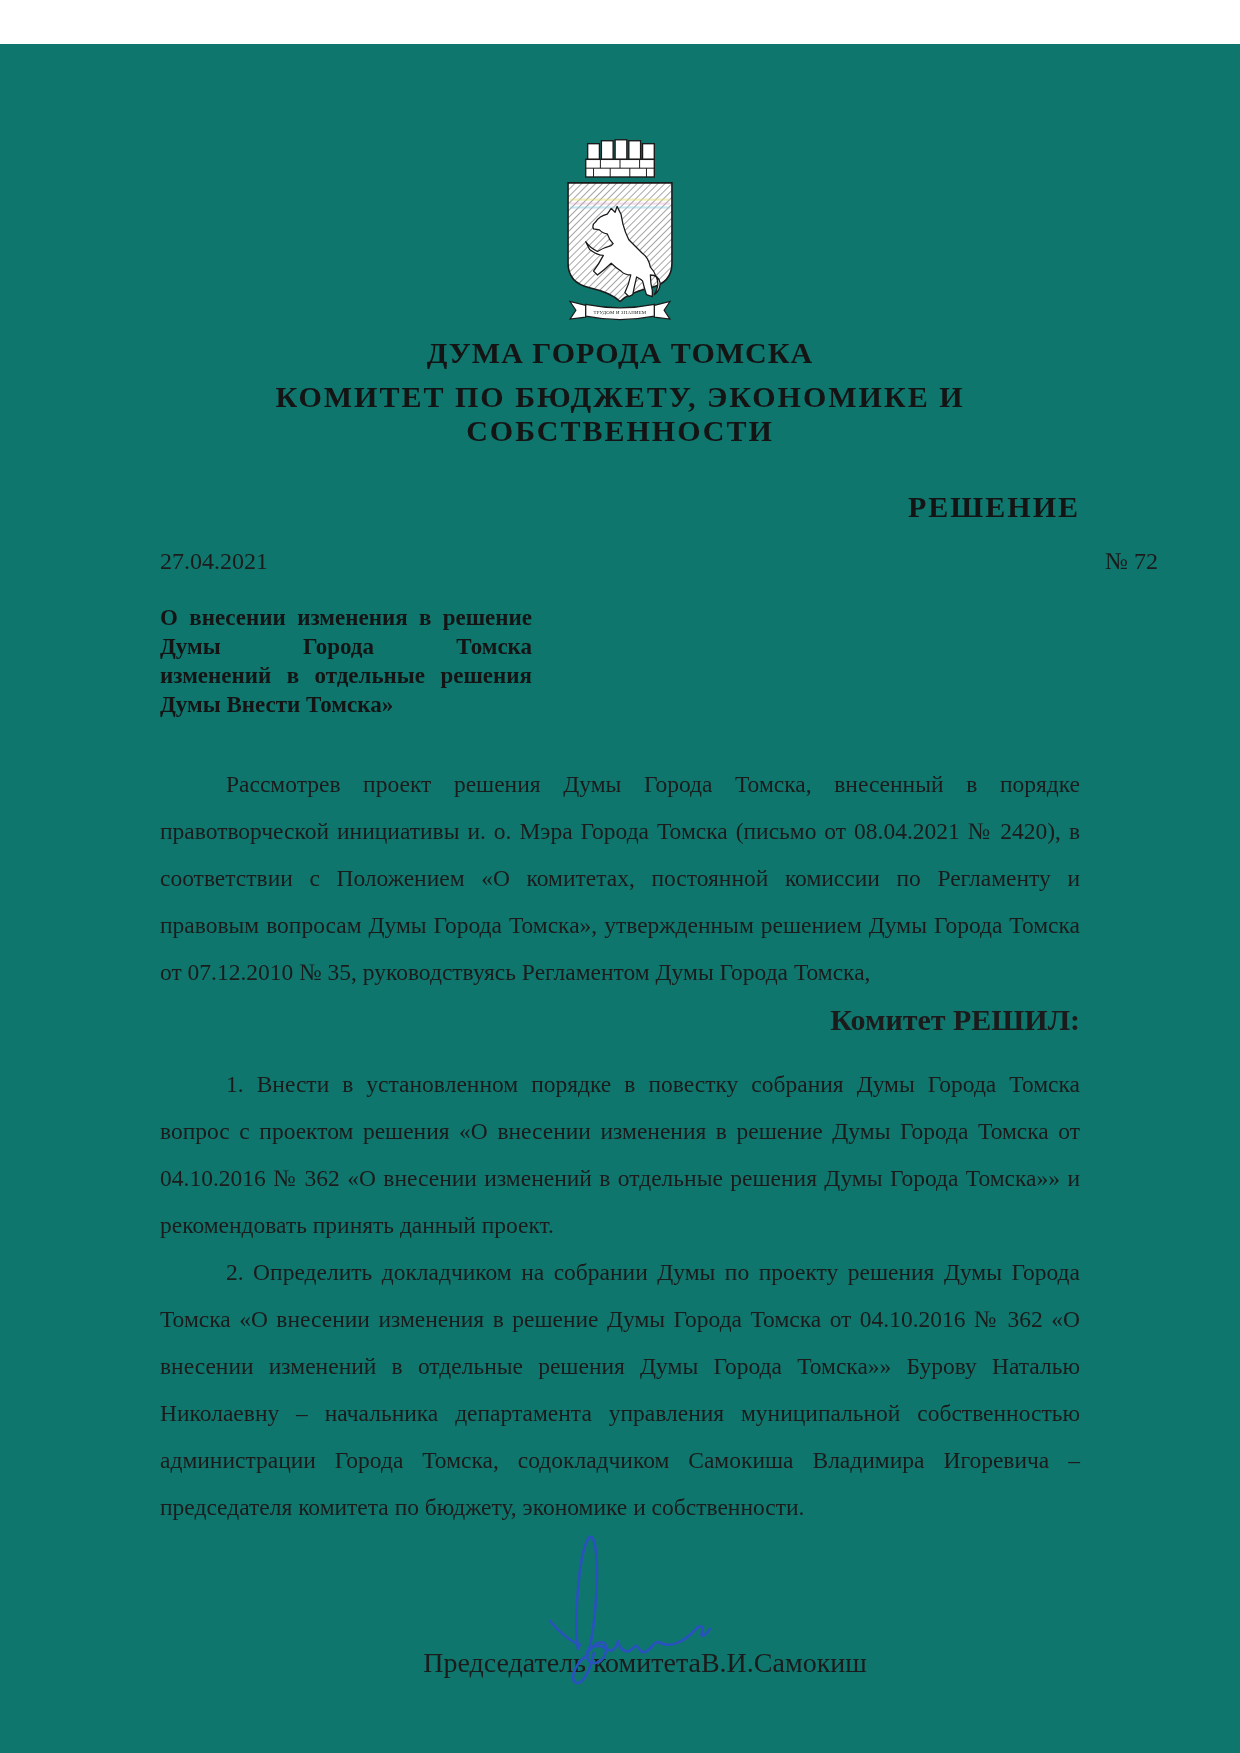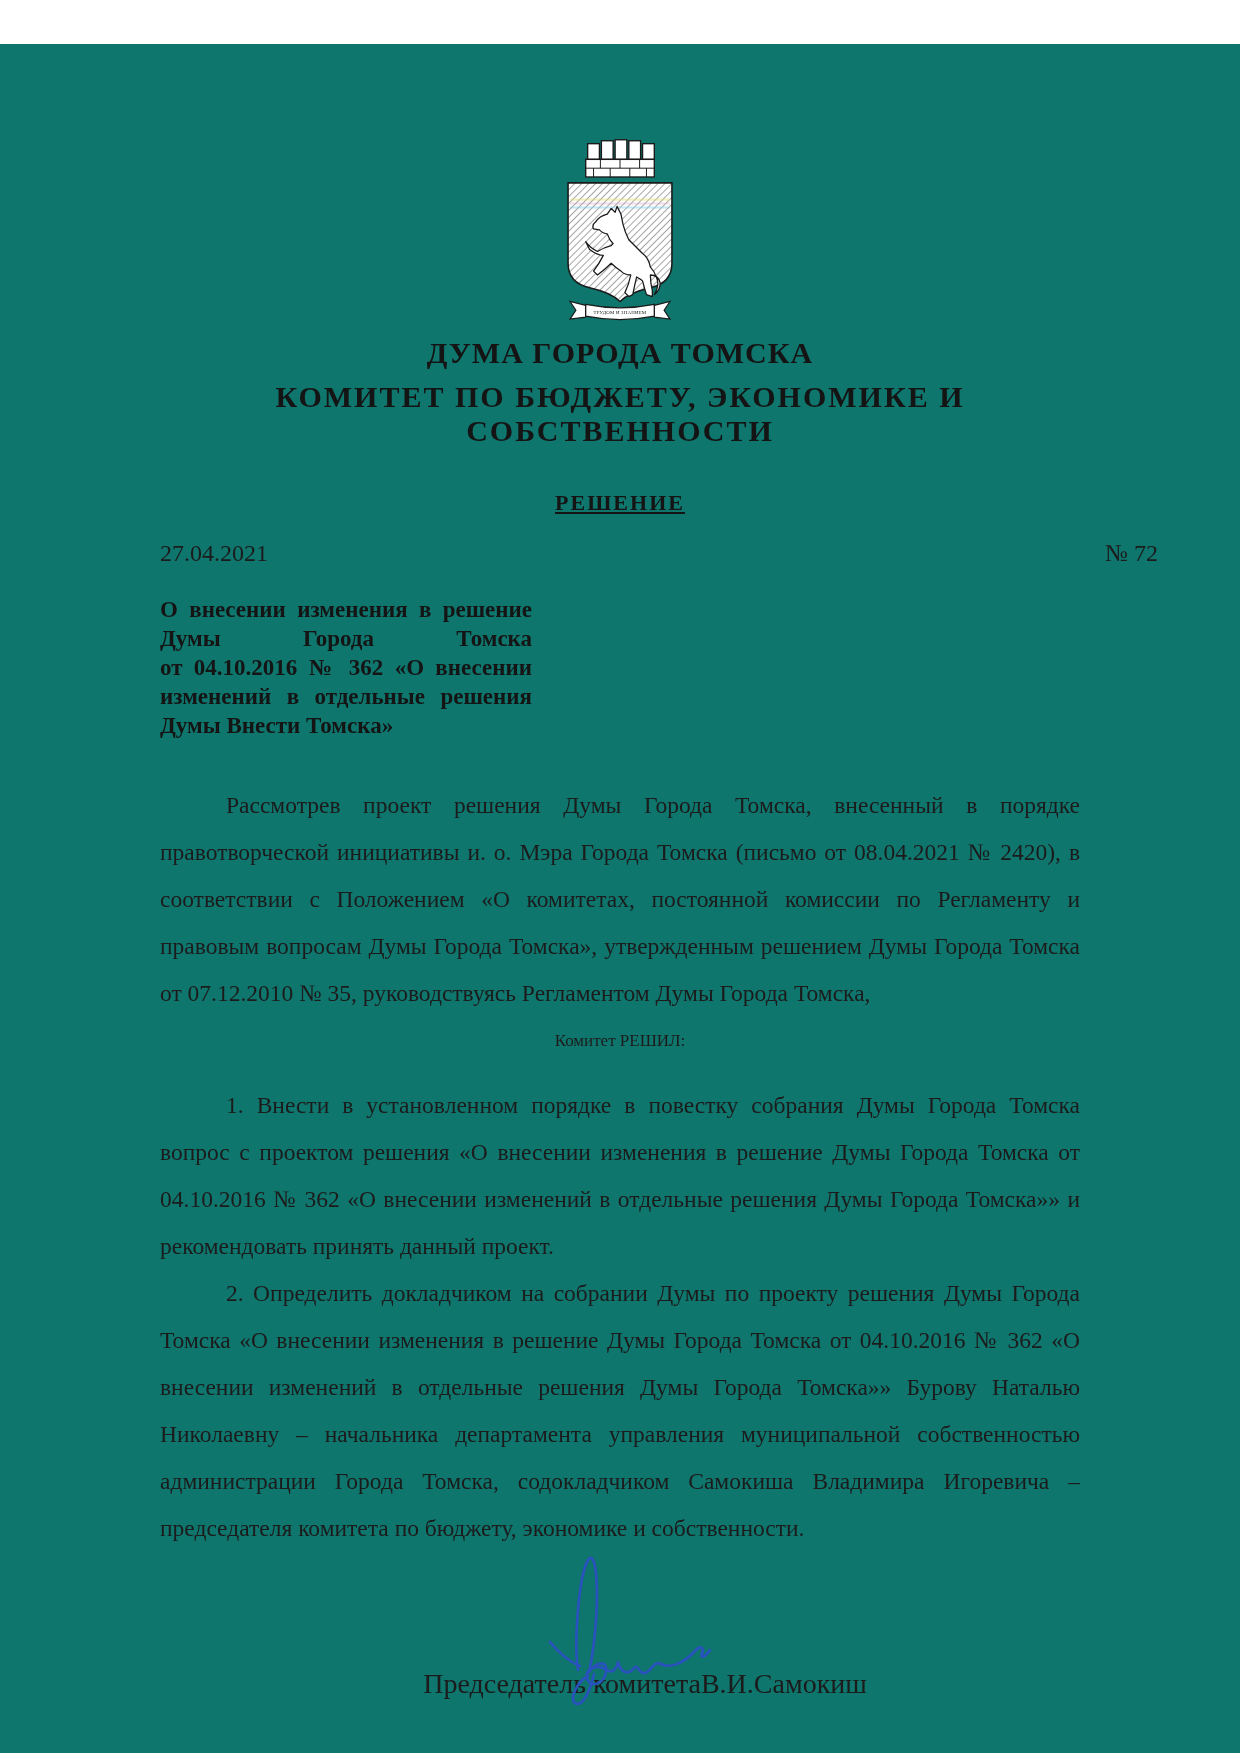--- a/index.html
+++ b/index.html
@@ -35,26 +35,25 @@
   .committee-title {
     margin-top: 10px;
     text-align: center;
     font-size: 30px;
     font-weight: bold;
     letter-spacing: 2px;
     color: #141414;
   }
   .doc-type {
     margin-top: 42px;
-    text-align: center;
-    font-size: 22px;
+    text-align: right;
+    font-size: 30px;
     font-weight: bold;
     letter-spacing: 2px;
     color: #141414;
-    text-decoration: underline;
   }
   .meta-row {
     margin-top: 24px;
     margin-right: -78px; 
     display: flex;
     justify-content: space-between;
     align-items: flex-end;
     font-size: 24px;
   }
   .subject {
@@ -77,23 +76,24 @@
     font-size: 23.5px;
     line-height: 47px;
     text-align: justify;
     text-indent: 66px;
   }
   .preamble {
     margin-top: 42px;
   }
   .resolution-heading {
     margin: 0;
-    font-size: 17px;
+    font-size: 30px;
     line-height: 47px;
-    text-align: center;
+    text-align: right;
+    font-weight: bold;
   }
   .items p.body-par { margin: 0; }
   .items p.first { margin-top: 18px; }
   .sig-row {
     position: relative;
     margin-top: 116px;
     margin-right: -50px;
     display: flex;
     justify-content: center;
     align-items: baseline;
@@ -179,21 +179,20 @@
     <div class="doc-type">РЕШЕНИЕ</div>
 
     <div class="meta-row">
       <span>27.04.2021</span>
       <span>№ 72</span>
     </div>
 
     <div class="subject">
       <div class="jline">О внесении изменения в решение</div>
       <div class="jline">Думы Города Томска</div>
-      <div class="jline">от 04.10.2016 № 362 «О внесении</div>
       <div class="jline">изменений в отдельные решения</div>
       <div class="lastline">Думы Внести Томска»</div>
     </div>
 
     <p class="body-par preamble">Рассмотрев проект решения Думы Города Томска, внесенный в порядке правотворческой инициативы и. о. Мэра Города Томска (письмо от 08.04.2021 № 2420), в соответствии с Положением «О комитетах, постоянной комиссии по Регламенту и правовым вопросам Думы Города Томска», утвержденным решением Думы Города Томска от 07.12.2010 № 35, руководствуясь Регламентом Думы Города Томска,</p>
 
     <p class="resolution-heading">Комитет РЕШИЛ:</p>
 
     <div class="items">
       <p class="body-par first">1. Внести в установленном порядке в повестку собрания Думы Города Томска вопрос с проектом решения «О внесении изменения в решение Думы Города Томска от 04.10.2016 № 362 «О внесении изменений в отдельные решения Думы Города Томска»» и рекомендовать принять данный проект.</p>

